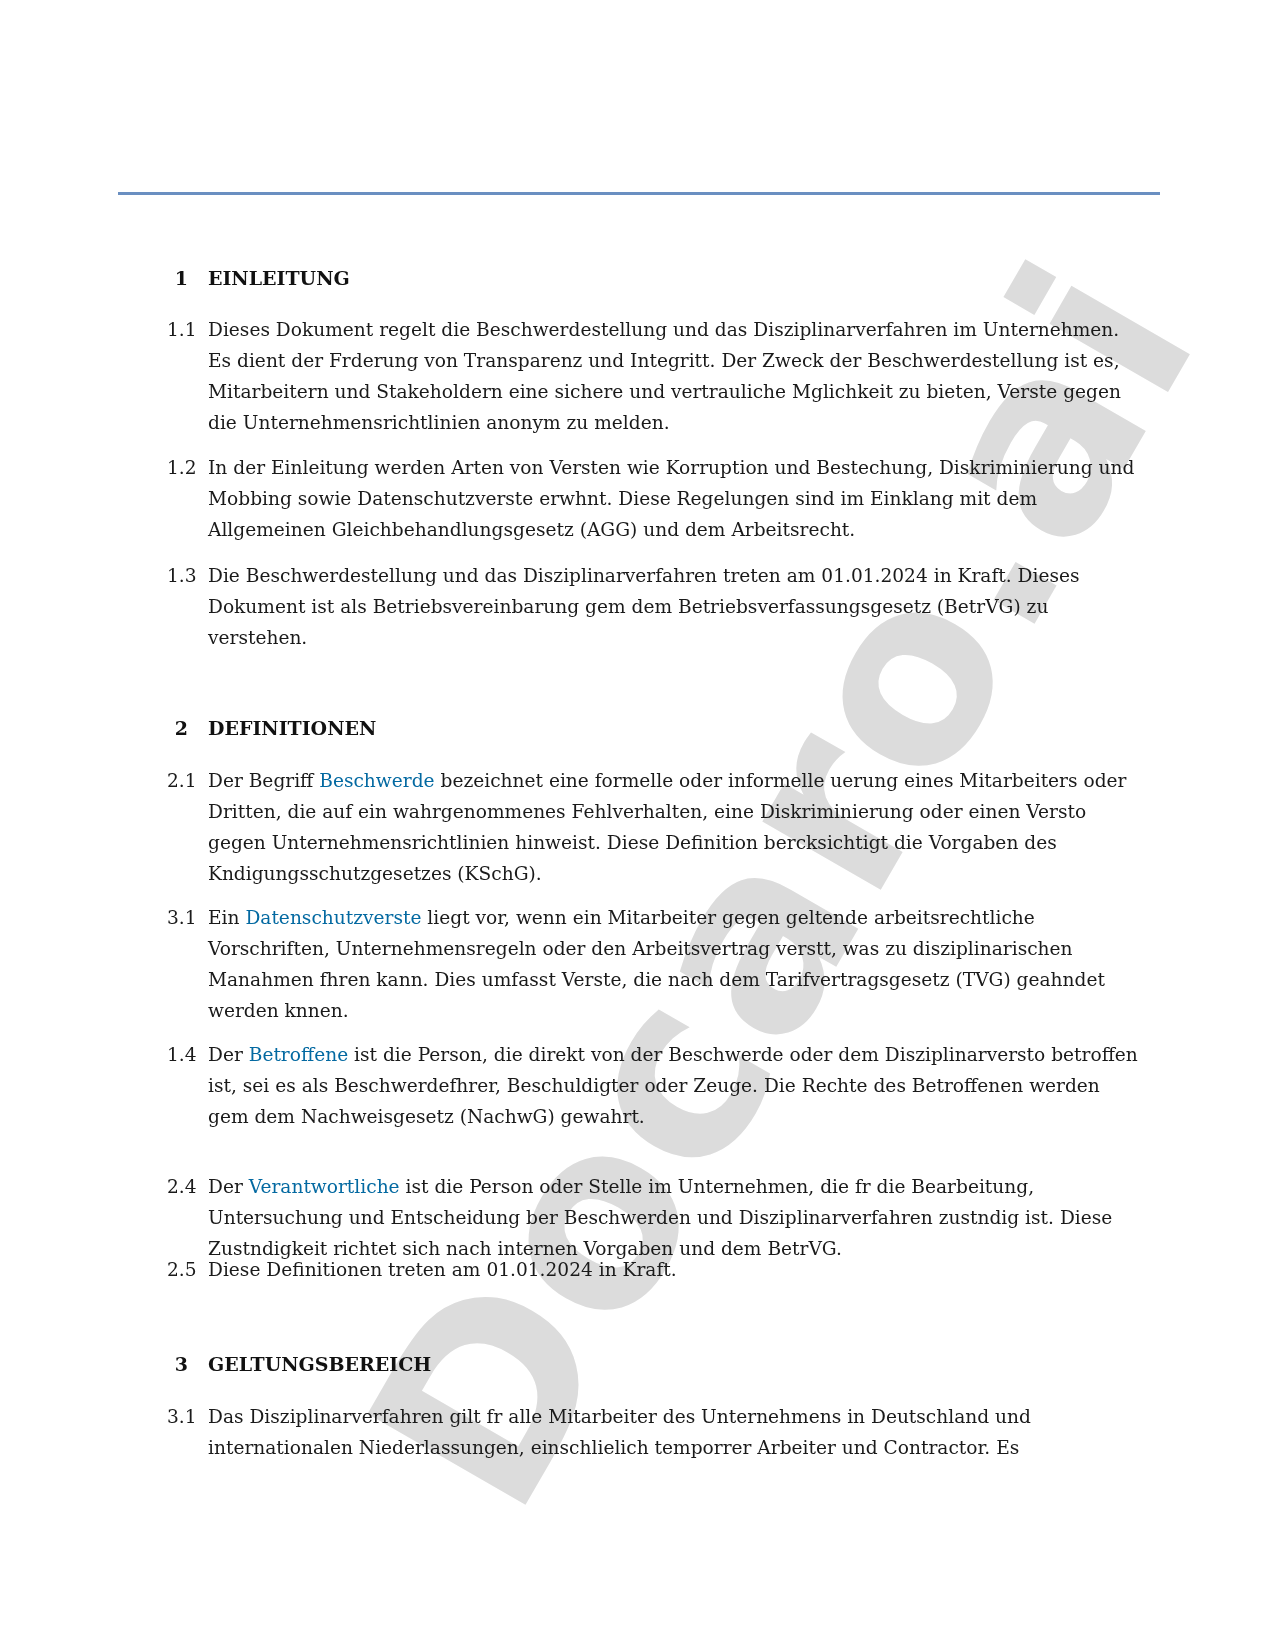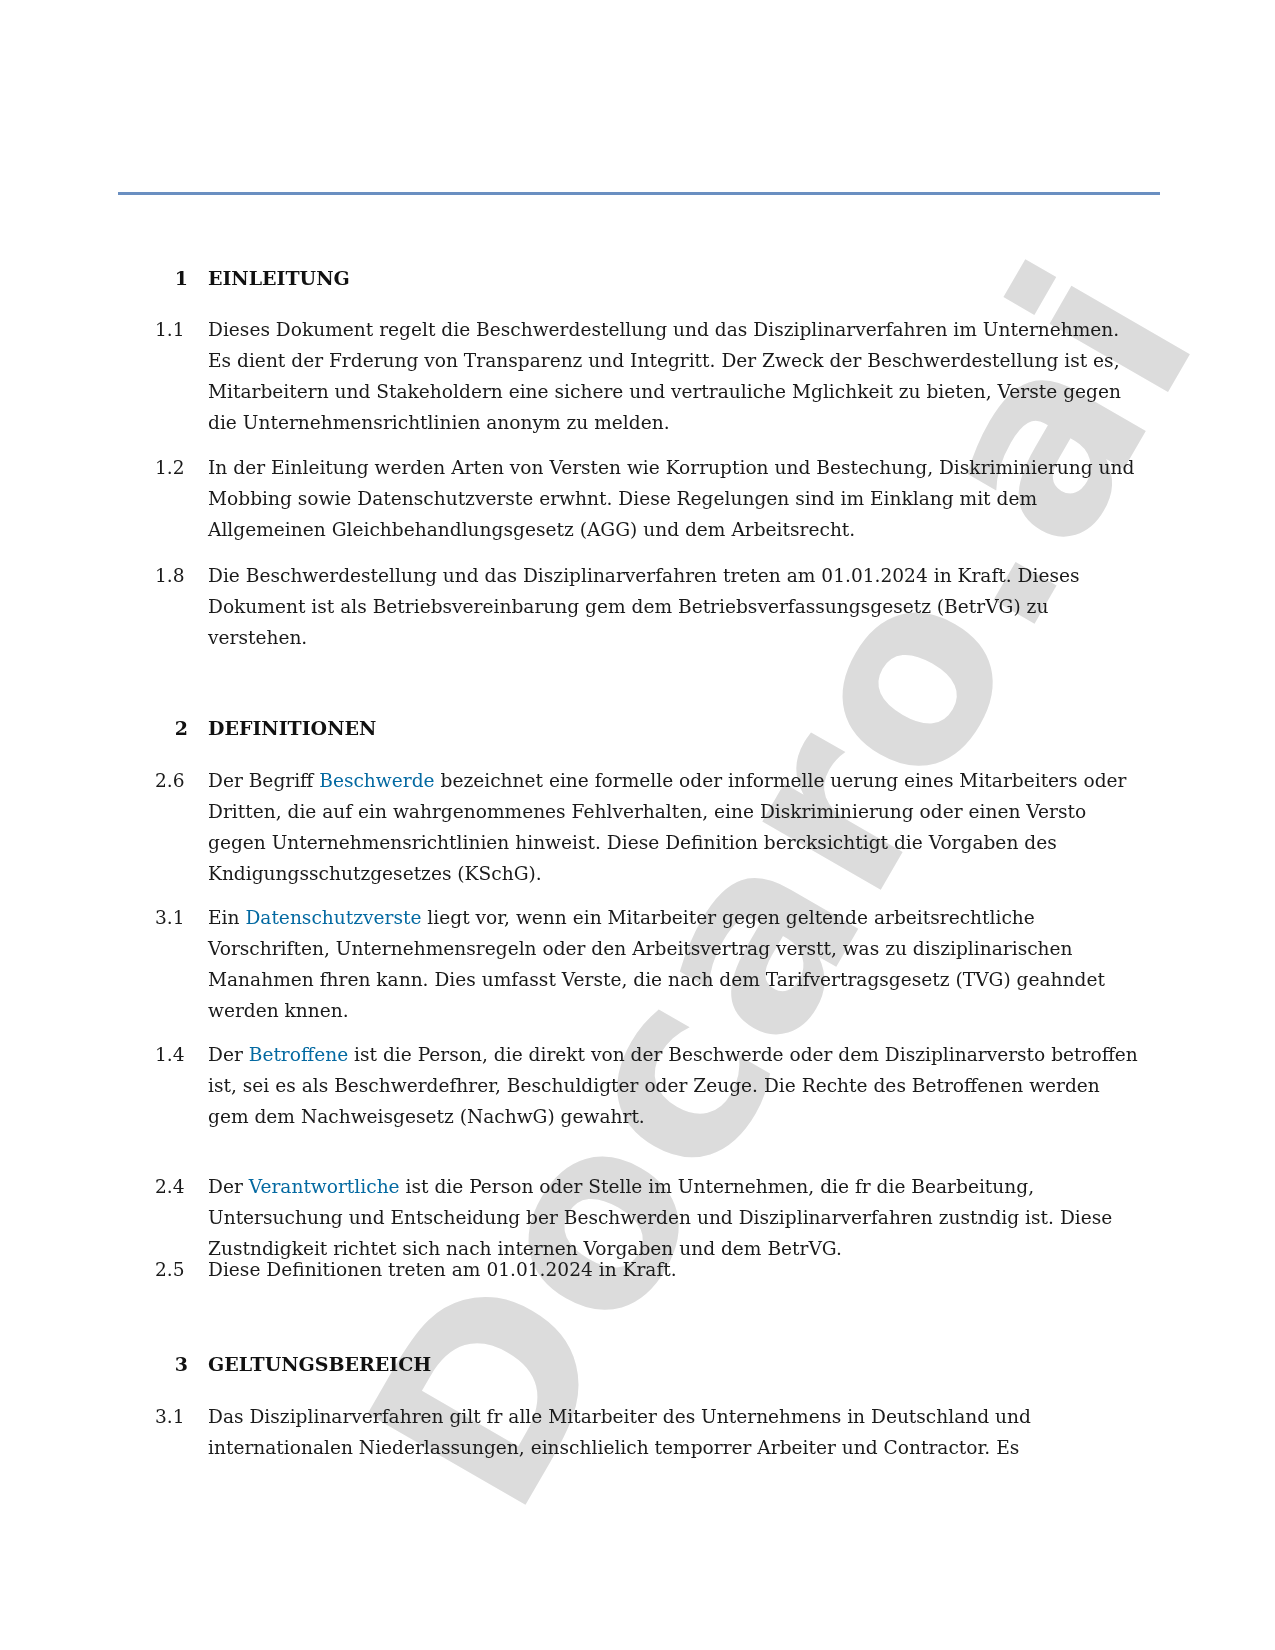--- a/index.html
+++ b/index.html
@@ -71,21 +71,21 @@
     .para {
       position: absolute;
       left: 150px;
       width: 990px;
       font-size: 18.6px;
       line-height: 31px;
       color: #1a1a1a;
     }
     .para .num {
       position: absolute;
-      left: 5px;
+      left: 17px;
       top: 0;
     }
     .para .txt {
       margin-left: 58px;
       display: block;
       width: 930px;
     }
     .para b {
       font-weight: normal;
       color: #0369a1;
@@ -136,31 +136,31 @@
       <span class="num">1.1</span>
       <span class="txt">Dieses Dokument regelt die Beschwerdestellung und das Disziplinarverfahren im Unternehmen. Es dient der Frderung von Transparenz und Integritt. Der Zweck der Beschwerdestellung ist es, Mitarbeitern und Stakeholdern eine sichere und vertrauliche Mglichkeit zu bieten, Verste gegen die Unternehmensrichtlinien anonym zu melden.</span>
     </div>
 
     <div class="para" style="top:452px;">
       <span class="num">1.2</span>
       <span class="txt">In der Einleitung werden Arten von Versten wie Korruption und Bestechung, Diskriminierung und Mobbing sowie Datenschutzverste erwhnt. Diese Regelungen sind im Einklang mit dem Allgemeinen Gleichbehandlungsgesetz (AGG) und dem Arbeitsrecht.</span>
     </div>
 
     <div class="para" style="top:560px;">
-      <span class="num">1.8</span>
+      <span class="num">1.3</span>
       <span class="txt">Die Beschwerdestellung und das Disziplinarverfahren treten am 01.01.2024 in Kraft. Dieses Dokument ist als Betriebsvereinbarung gem dem Betriebsverfassungsgesetz (BetrVG) zu verstehen.</span>
     </div>
 
     <div class="heading" style="top:717px;">
       <span class="num" style="width:26px;left:12px;">2</span>
       <span class="txt">DEFINITIONEN</span>
     </div>
 
     <div class="para" style="top:765px;">
-      <span class="num">2.6</span>
+      <span class="num">2.1</span>
       <span class="txt"><span>Der Begriff </span><b>Beschwerde</b><span> bezeichnet eine formelle oder informelle uerung eines Mitarbeiters oder Dritten, die auf ein wahrgenommenes Fehlverhalten, eine Diskriminierung oder einen Versto gegen Unternehmensrichtlinien hinweist. Diese Definition bercksichtigt die Vorgaben des Kndigungsschutzgesetzes (KSchG).</span></span>
     </div>
 
     <div class="para" style="top:902px;">
       <span class="num">3.1</span>
       <span class="txt"><span>Ein </span><b>Datenschutzverste</b><span> liegt vor, wenn ein Mitarbeiter gegen geltende arbeitsrechtliche Vorschriften, Unternehmensregeln oder den Arbeitsvertrag verstt, was zu disziplinarischen Manahmen fhren kann. Dies umfasst Verste, die nach dem Tarifvertragsgesetz (TVG) geahndet werden knnen.</span></span>
     </div>
 
     <div class="para" style="top:1039px;">
       <span class="num">1.4</span>

